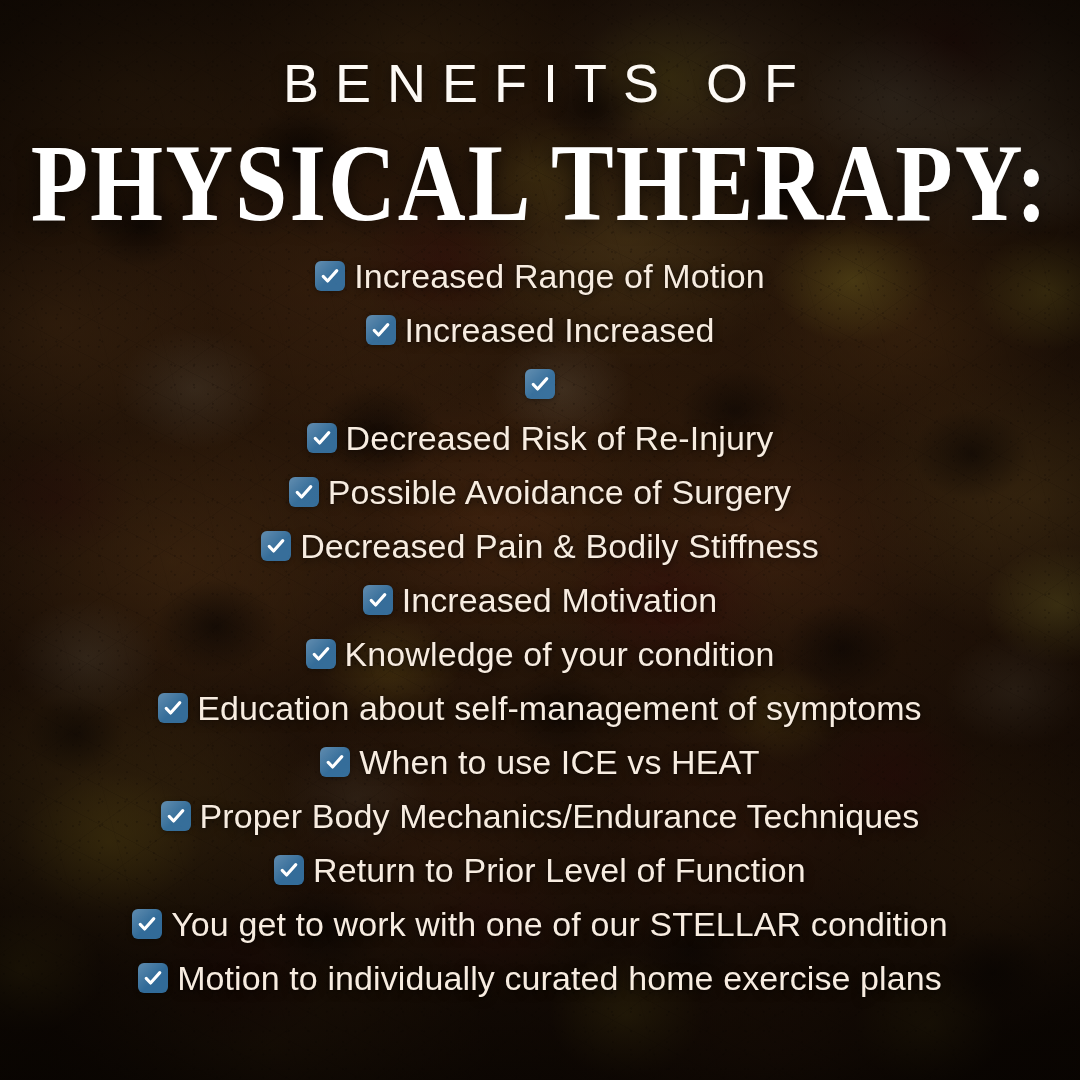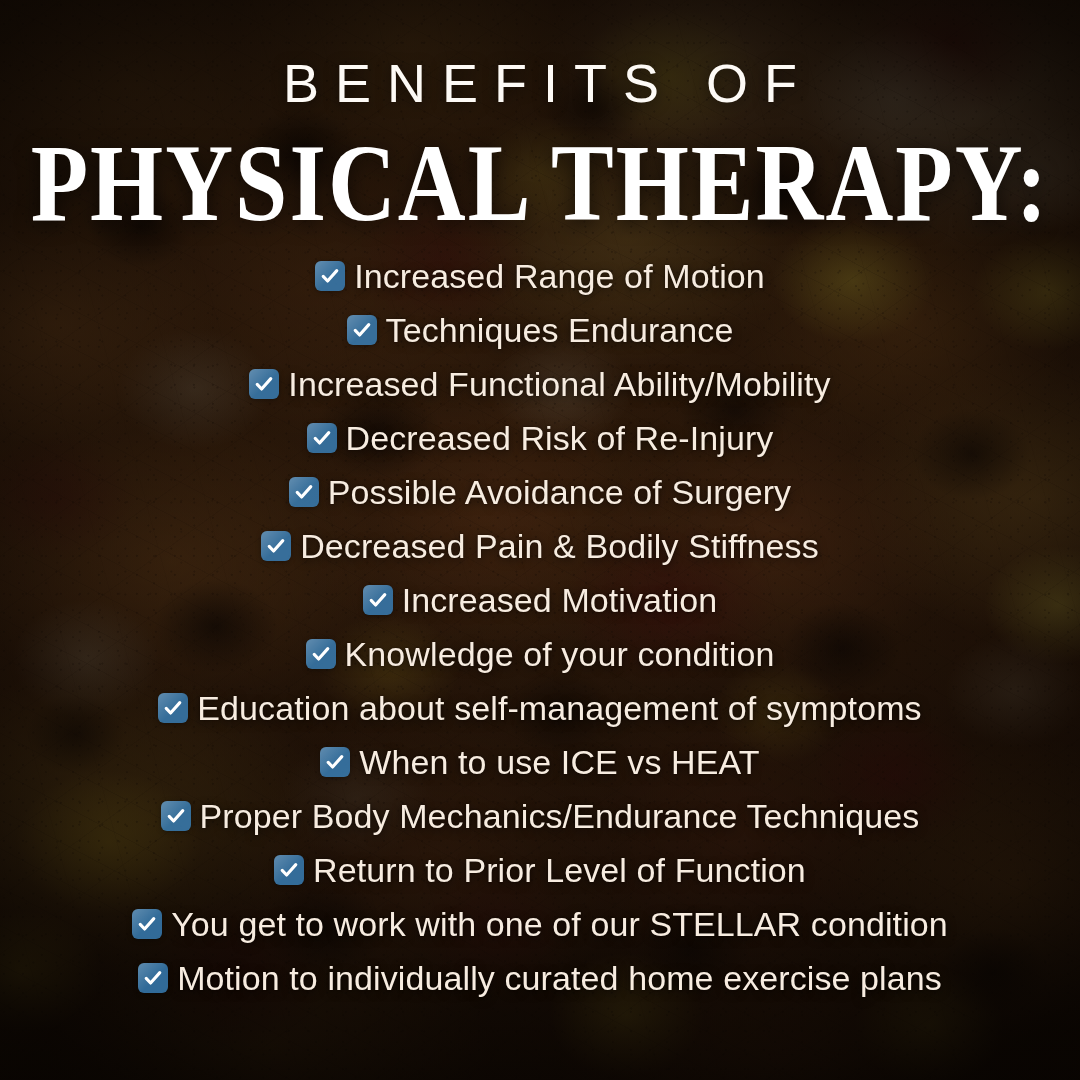--- a/index.html
+++ b/index.html
@@ -229,29 +229,28 @@
             </svg>
           </span>
           <span class="benefit-label">Increased Range of Motion</span>
         </div>
         <div class="benefit-row">
           <span class="check-icon">
             <svg width="20" height="20" viewBox="0 0 20 20" aria-hidden="true">
               <path d="M3.2 10.4 L7.6 15.0 L16.8 4.6" fill="none" stroke="#ffffff" stroke-width="3.1" stroke-linecap="round" stroke-linejoin="round"></path>
             </svg>
           </span>
-          <span class="benefit-label">Techniques Endurance</span>
-        </div>
-        <div class="benefit-row">
-          <span class="check-icon">
-            <svg width="20" height="20" viewBox="0 0 20 20" aria-hidden="true">
-              <path d="M3.2 10.4 L7.6 15.0 L16.8 4.6" fill="none" stroke="#ffffff" stroke-width="3.1" stroke-linecap="round" stroke-linejoin="round"></path>
-            </svg>
-          </span>
-          <span class="benefit-label">Increased Functional Ability/Mobility</span>
+          <span class="benefit-label">Increased Increased</span>
+        </div>
+        <div class="benefit-row">
+          <span class="check-icon">
+            <svg width="20" height="20" viewBox="0 0 20 20" aria-hidden="true">
+              <path d="M3.2 10.4 L7.6 15.0 L16.8 4.6" fill="none" stroke="#ffffff" stroke-width="3.1" stroke-linecap="round" stroke-linejoin="round"></path>
+            </svg>
+          </span>
         </div>
         <div class="benefit-row">
           <span class="check-icon">
             <svg width="20" height="20" viewBox="0 0 20 20" aria-hidden="true">
               <path d="M3.2 10.4 L7.6 15.0 L16.8 4.6" fill="none" stroke="#ffffff" stroke-width="3.1" stroke-linecap="round" stroke-linejoin="round"></path>
             </svg>
           </span>
           <span class="benefit-label">Decreased Risk of Re-Injury</span>
         </div>
         <div class="benefit-row">

